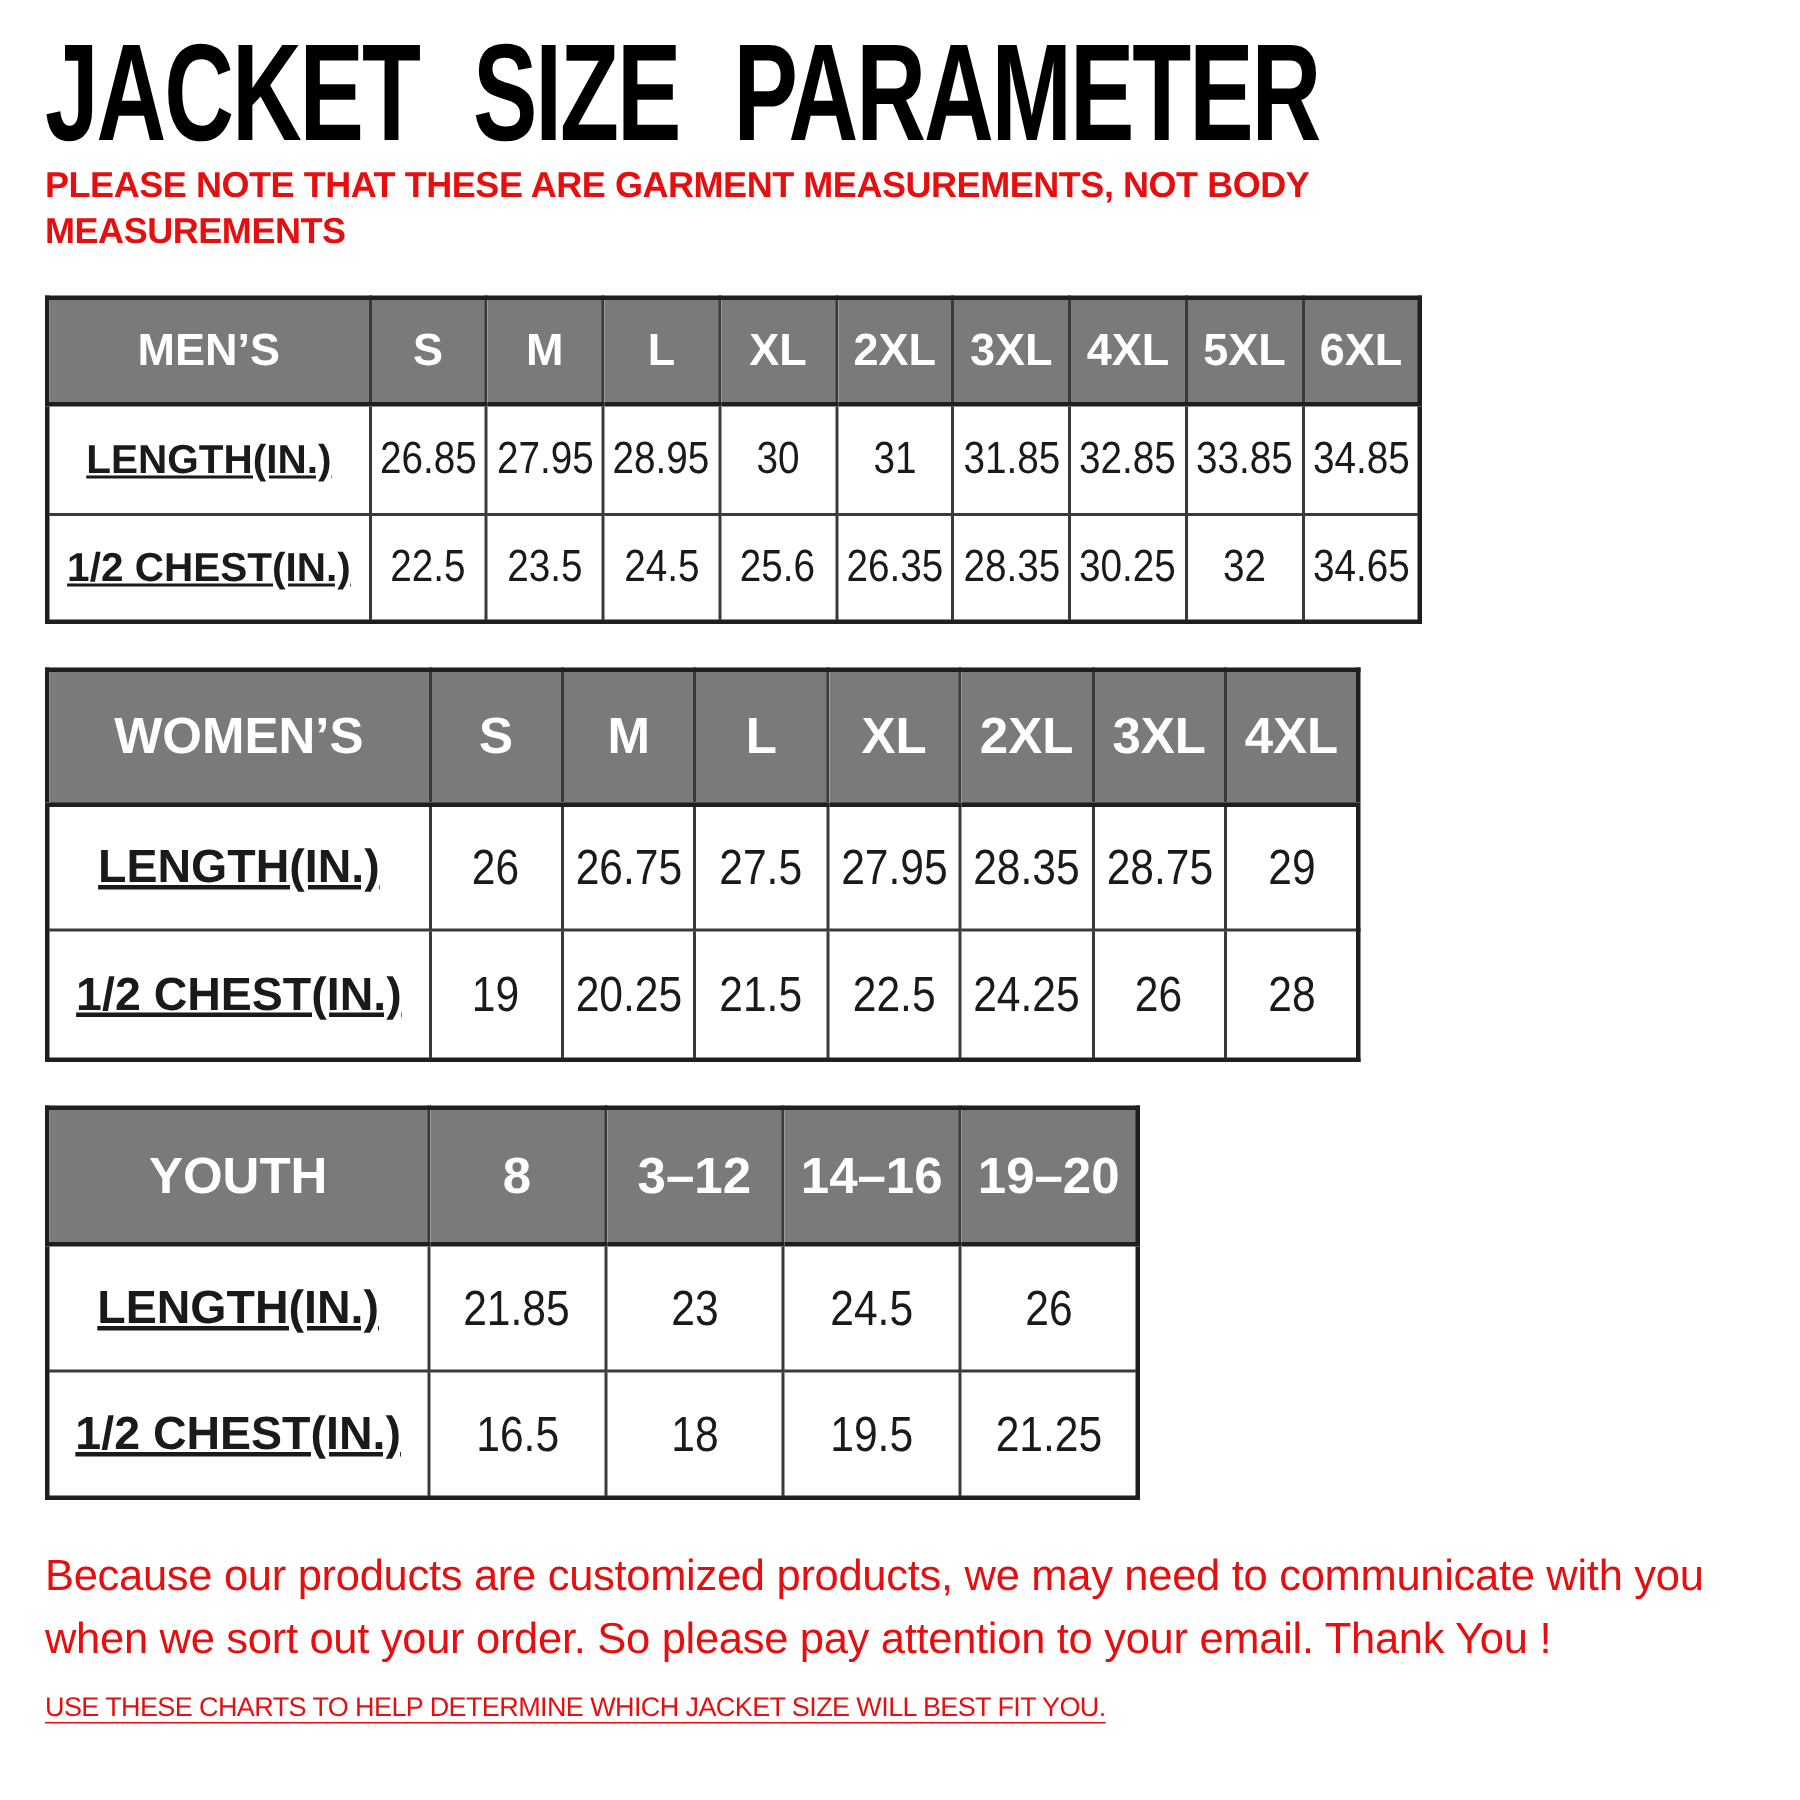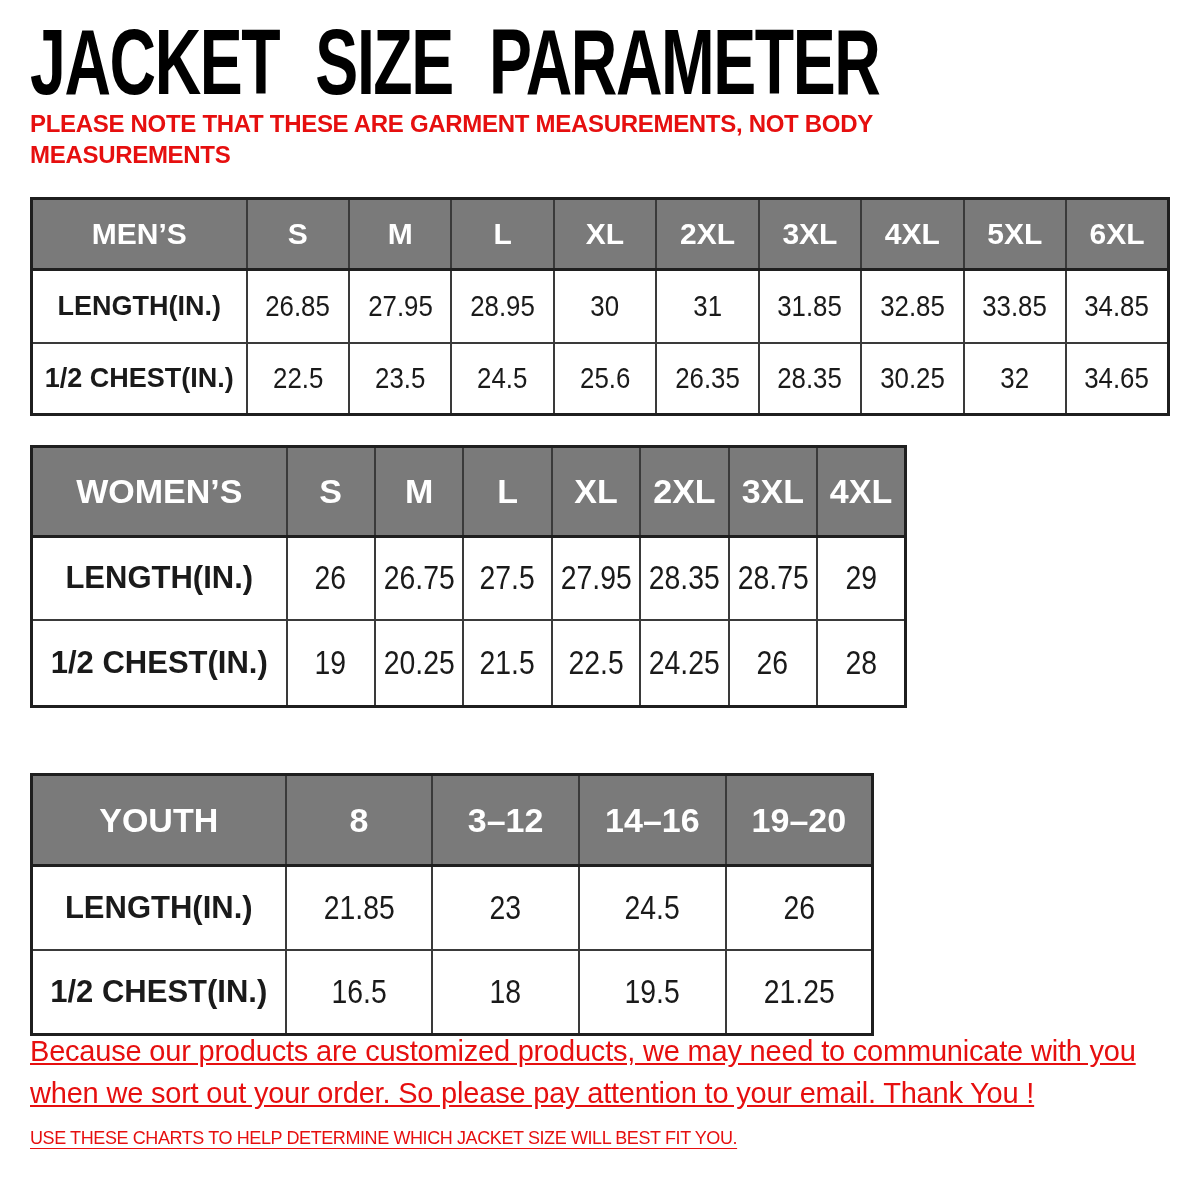--- a/index.html
+++ b/index.html
@@ -49,26 +49,26 @@
     padding:0;
     color:#1a1a1a;
     overflow:hidden;
   }
   table.size-table th {
     background:#7a7a7a;
     color:#ffffff;
     font-weight:bold;
     border-bottom:3px solid #1f1f1f;
   }
-  td.rowlabel { font-weight:bold; }
+  td.rowlabel { font-weight:bold;text-decoration:underline; }
   .num { display:inline-block; transform:scaleX(0.86); white-space:nowrap; }
 
-  .mens   { left:30px; top:197px; width:1140px;padding-left:20px; }
+  .mens   { left:30px; top:197px; width:918px;padding-left:20px; }
   .womens { left:30px; top:445px; width:877px; }
-  .youth  { left:30px; top:773px; width:844px;  }
+  .youth  { left:30px; top:737px; width:730px;  }
 
   .mens tr.r-head  { height:71px; }
   .mens tr.r-one   { height:73px; }
   .mens tr.r-two   { height:72px; }
   .womens tr.r-head{ height:90px; }
   .womens tr.r-one { height:83px; }
   .womens tr.r-two { height:87px; }
   .youth tr.r-head { height:91px; }
   .youth tr.r-one  { height:84px; }
   .youth tr.r-two  { height:85px; }
@@ -81,21 +81,20 @@
   .womens td.rowlabel, .youth td.rowlabel { font-size:31px; }
   .womens .num, .youth .num { font-size:33px; }
 
   
   .footer1 {
     position:absolute; left:30px; top:1030px;
     margin:0; width:1155px;
     font-size:29px; color:#e60f0f;
     line-height:1.45;
     letter-spacing:-0.2px;
-    text-decoration:underline;
   }
   .footer2 {
     position:absolute; left:30px; top:1128px;
     margin:0; width:1160px;
     font-size:18px; color:#e60f0f;
     letter-spacing:-0.4px;
     text-decoration:underline;
     text-underline-offset:4px;
   }
 </style>

